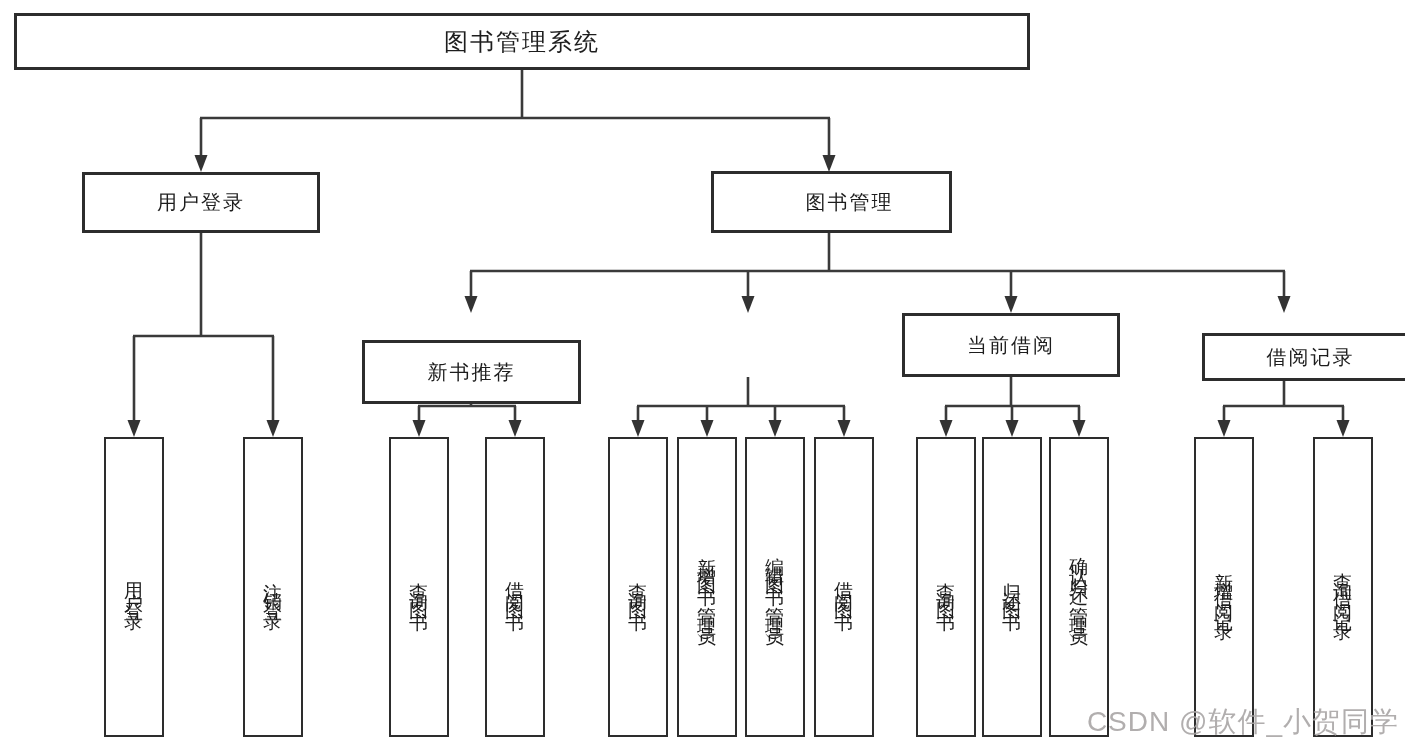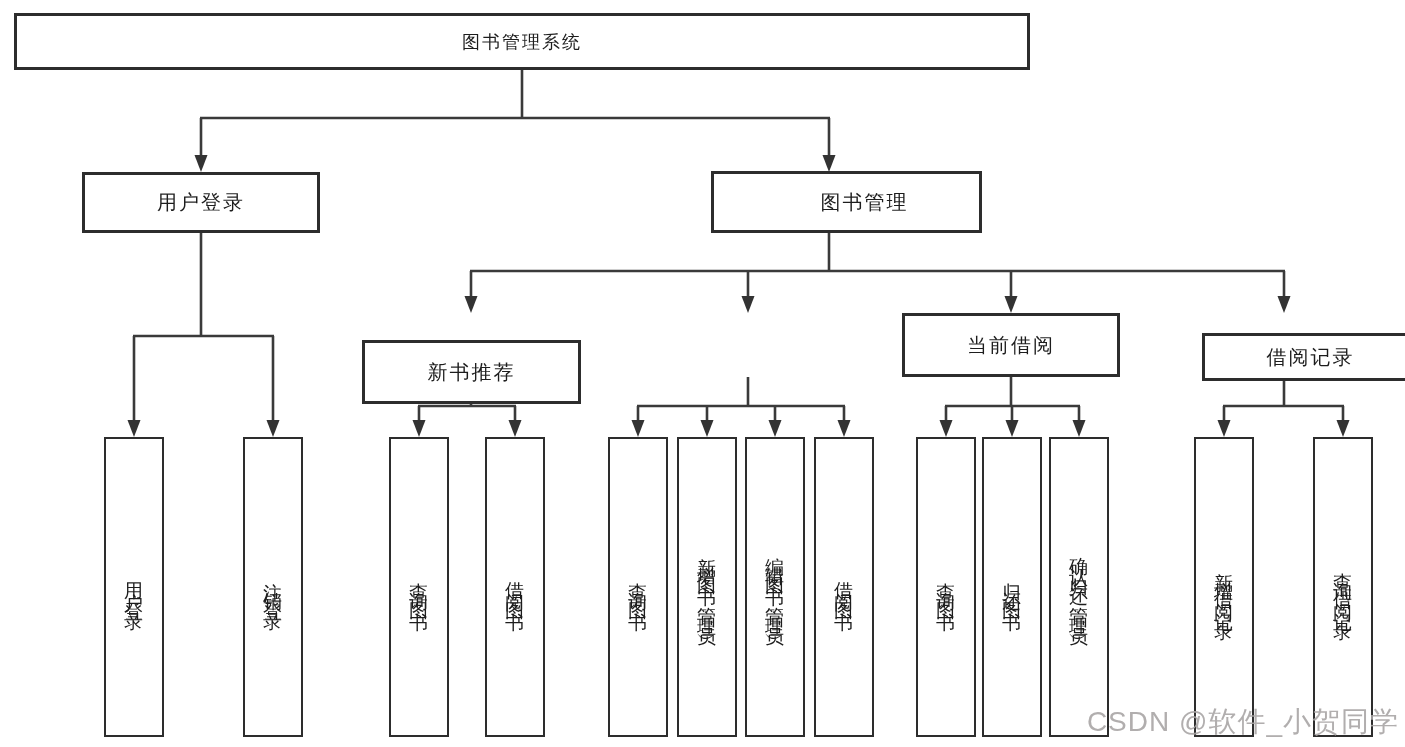--- a/index.html
+++ b/index.html
@@ -25,21 +25,21 @@
     display: flex;
     align-items: center;
     justify-content: center;
     font-size: 20px;
     letter-spacing: 2px;
     color: #1d1d1d;
     z-index: 1;
     box-sizing: border-box;
     white-space: nowrap;
   }
-  .node.root { font-size: 18px; }
+  .node.root { font-size: 24px; }
   .leaf {
     position: absolute;
     background: #ffffff;
     border: 2.5px solid #2d2d2d;
     display: flex;
     align-items: center;
     justify-content: center;
     z-index: 1;
     box-sizing: border-box;
     top: 437px;
@@ -120,21 +120,21 @@
       <polygon points="1012,437 1005.5,420 1018.5,420"></polygon>
       <polygon points="1079,437 1072.5,420 1085.5,420"></polygon>
       <polygon points="1224,437 1217.5,420 1230.5,420"></polygon>
       <polygon points="1343,437 1336.5,420 1349.5,420"></polygon>
     </g>
   </svg>
 
   <div class="node root" style="left:14px; top:13px; width:1016px; height:57px;">图书管理系统</div>
 
   <div class="node" style="left:82px; top:172px; width:238px; height:61px;">用户登录</div>
-  <div class="node" style="left:711px; top:171px; width:271px; height:62px;padding-left:36px;">图书管理</div>
+  <div class="node" style="left:711px; top:171px; width:241px; height:62px;padding-left:36px;">图书管理</div>
 
   <div class="node" style="left:362px; top:313px; width:219px; height:64px;margin-top:27px;">新书推荐</div>
   <div class="node" style="left:902px; top:313px; width:218px; height:64px;">当前借阅</div>
   <div class="node" style="left:1202px; top:313px; width:217px; height:48px;margin-top:20px;">借阅记录</div>
 
   <div class="leaf" style="left:104px;">
     <span>用户登录</span>
   </div>
   <div class="leaf" style="left:243px;">
     <span>注销登录</span>

